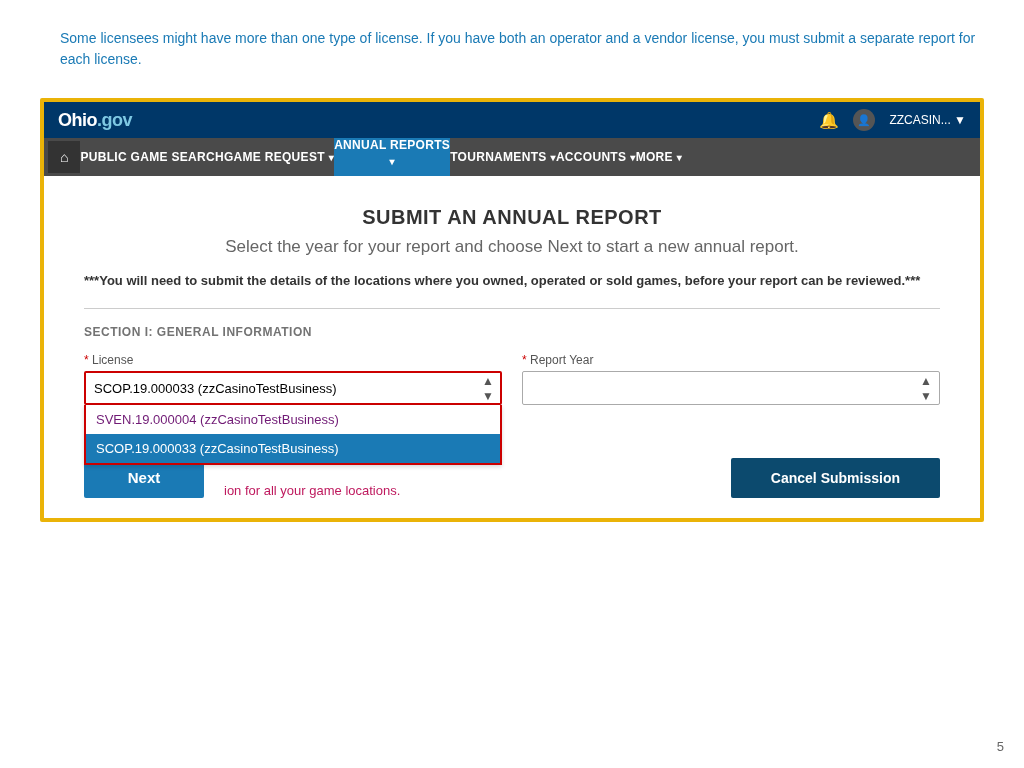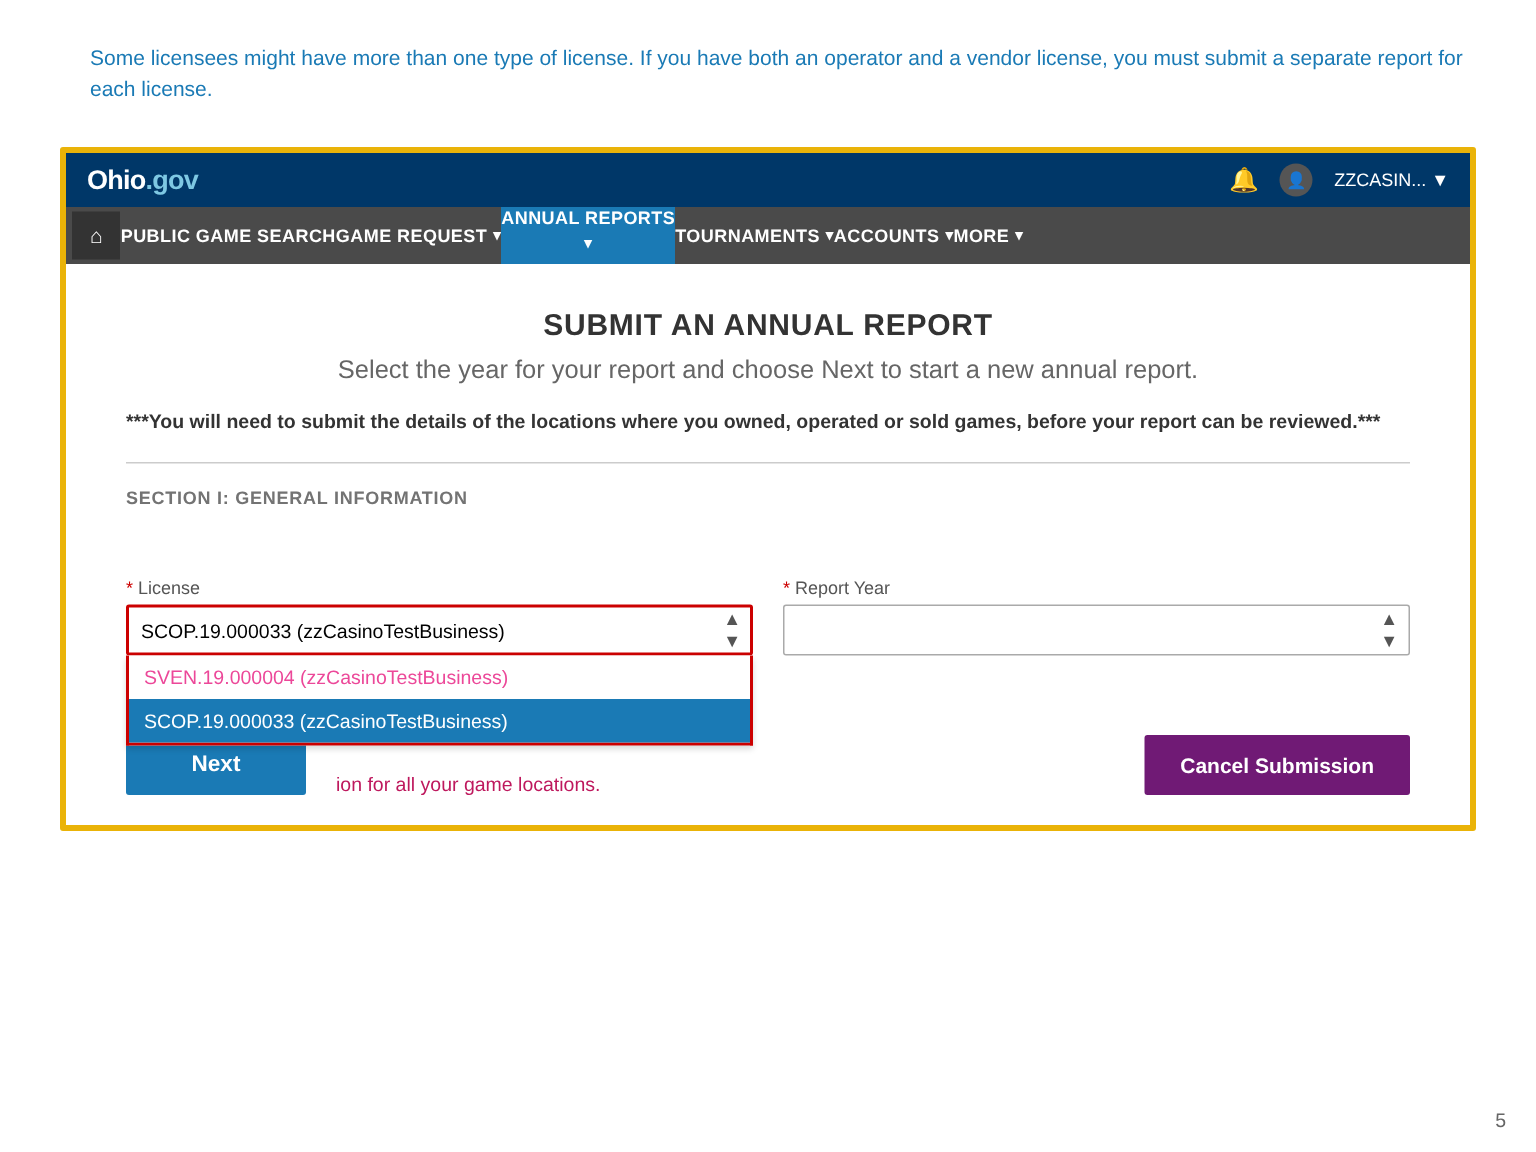--- a/index.html
+++ b/index.html
@@ -169,21 +169,20 @@
       gap: 20px;
       margin-bottom: 10px;
       align-items: flex-start;
       position: relative;
     }
 
     .form-group {
       display: flex;
       flex-direction: column;
       flex: 1;
-      margin-top: 32px;
     }
 
     .form-label {
       font-size: 12px;
       color: #555;
       margin-bottom: 4px;
     }
 
     .required-star {
       color: #cc0000;
@@ -240,21 +239,21 @@
       border-top: none;
       background: #fff;
       z-index: 100;
       box-shadow: 0 2px 4px rgba(0,0,0,0.15);
     }
 
     .dropdown-item {
       padding: 7px 10px;
       font-size: 13px;
       cursor: pointer;
-      color: #ec4899;
+      color: #701a75;
     }
 
     .dropdown-item.selected {
       background: #1a7ab5;
       color: #fff;
     }
 
     
     .note-text {
       color: #1a7ab5;
@@ -268,24 +267,24 @@
       border: none;
       padding: 12px 40px;
       font-size: 15px;
       font-weight: bold;
       cursor: pointer;
       border-radius: 2px;
       min-width: 120px;
     }
 
     .btn-cancel {
-      background: #701a75;
+      background: #0c4a6e;
       color: #fff;
       border: none;
-      padding: 12px 24px;
+      padding: 12px 40px;
       font-size: 14px;
       font-weight: bold;
       cursor: pointer;
       border-radius: 2px;
     }
 
     
     .red-arrow {
       color: #cc0000;
       font-size: 28px;

